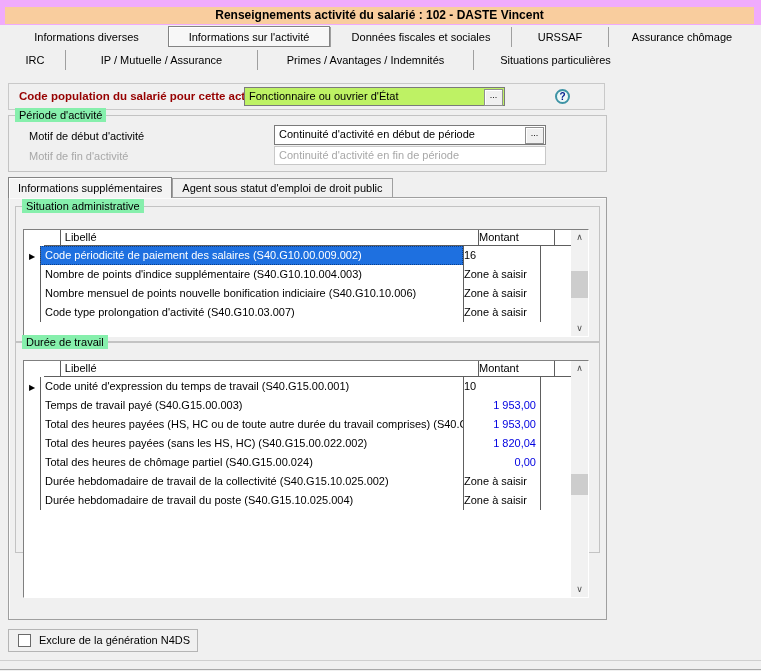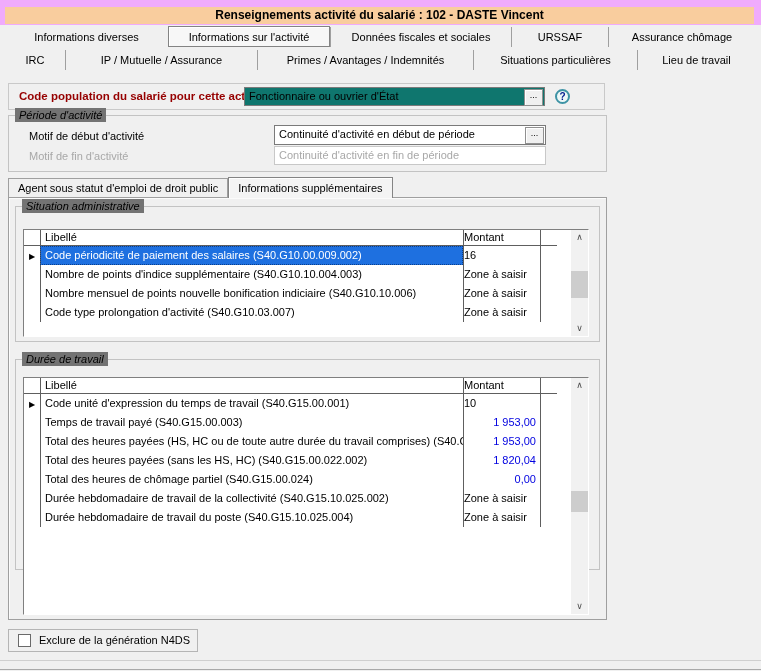--- a/index.html
+++ b/index.html
@@ -14,59 +14,59 @@
   .tabs1{top:27px}.tabs2{top:50px}
   .tab{box-sizing:border-box;line-height:20px;text-align:center;overflow:hidden;white-space:nowrap;}
   .tab + .tab{border-left:1px solid #9F9F9F;}
   .t1a{width:162px}.t1b{width:163px}.t1c{width:181px}.t1d{width:97px}.t1e{width:147px}
   .t2a{width:60px}.t2b{width:192px}.t2c{width:216px}.t2d{width:164px}.t2e{width:118px}
   .tab.active{background:#F7F7F7;border:1px solid #838383;box-shadow:inset 1px 1px 0 #FFF;
               height:21px;margin-top:-1px;line-height:21px;}
 
   .cpbox{position:absolute;left:8px;top:83px;width:597px;height:27px;border:1px solid #C9C9C9;box-sizing:border-box;}
   .cplabel{position:absolute;left:10px;top:0;line-height:25px;font-weight:bold;color:#960000;font-size:11.5px;}
-  .combo{position:absolute;left:235px;top:3px;width:301px;height:19px;border:1px solid #7A7A7A;background:#0f766e;box-sizing:border-box;}
+  .combo{position:absolute;left:235px;top:3px;width:261px;height:19px;border:1px solid #7A7A7A;background:#bef264;box-sizing:border-box;}
   .combo-text{position:absolute;left:4px;top:0;line-height:17px;white-space:nowrap;}
   .browse{position:absolute;right:1px;top:1px;width:17px;height:15px;background:#F0F0F0;
           border:1px solid #909090;box-shadow:inset 1px 1px 0 #FFF;font-size:9px;line-height:10px;
           text-align:center;font-family:"Liberation Sans",sans-serif;}
   .help{position:absolute;left:546px;top:5px;width:15px;height:15px;border-radius:50%;
         border:2px solid #3E93A5;color:#001A8C;background:#EDF7F7;font-weight:bold;
         text-align:center;line-height:12px;font-size:10px;box-sizing:border-box;}
 
   .groupbox{position:absolute;box-sizing:border-box;border:1px solid #C3C3C3;}
-  .gb-label{position:absolute;top:-8px;left:6px;background:#737373;padding:0 4px;line-height:14px;white-space:nowrap;font-style:italic;}
+  .gb-label{position:absolute;top:-8px;left:6px;background:#86efac;padding:0 4px;line-height:14px;white-space:nowrap;}
 
   .periode{left:8px;top:115px;width:599px;height:57px;}
   .fld-label{position:absolute;left:20px;white-space:nowrap;}
   .fld-label.l1{top:10px;line-height:20px;}
   .fld-label.l2{top:31px;line-height:19px;color:#A8A8A8;}
   .fld{position:absolute;left:265px;box-sizing:border-box;background:#FFF;}
   .fld1{top:9px;width:272px;height:20px;border:1px solid #7A7A7A;}
   .fld2{top:30px;width:272px;height:19px;border:1px solid #C8C8C8;color:#A8A8A8;padding-left:48px;}
   .fld-text{position:absolute;left:4px;top:0;line-height:17px;white-space:nowrap;}
 
   .subtabs{position:absolute;left:8px;top:177px;height:21px;display:flex;align-items:flex-end;}
   .subtab{box-sizing:border-box;height:20px;line-height:19px;padding:0 9px;background:#F0F0F0;
           border:1px solid #9F9F9F;border-bottom:none;white-space:nowrap;}
   .subtab.active{height:21px;line-height:20px;background:#F4F4F4;border:1px solid #848484;border-bottom:none;
                  position:relative;z-index:3;box-shadow:inset 1px 1px 0 #FFF;}
 
   .panel{position:absolute;left:8px;top:197px;width:599px;height:423px;box-sizing:border-box;
          border:1px solid #9F9F9F;background:#F0F0F0;box-shadow:inset 1px 1px 0 #FBFBFB;}
   .g-sit{left:6px;top:8px;width:585px;height:136px;}
-  .g-dur{left:6px;top:161px;width:585px;height:211px;}
+  .g-dur{left:6px;top:144px;width:585px;height:211px;}
 
   .tframe{position:absolute;left:7px;box-sizing:border-box;background:#FFF;display:flex;
           border:1px solid;border-color:#7F7F7F #FFFFFF #FFFFFF #7F7F7F;}
   .g-sit .tframe{top:22px;width:566px;height:108px;}
   .g-dur .tframe{top:17px;width:566px;height:238px;}
 
   .tgrid{width:547px;display:flex;flex-direction:column;background:#FFF;}
-  .thead{display:flex;height:16px;line-height:15px;}
+  .thead{display:flex;height:16px;line-height:15px;margin-left:20px;}
   .trow{display:flex;height:19px;line-height:19px;}
   .c-mark{width:16px;box-sizing:border-box;text-align:center;}
   .c-lib{width:423px;box-sizing:border-box;border-left:1px solid #5E5E5E;padding-left:4px;overflow:hidden;white-space:nowrap;}
   .c-mon{width:77px;box-sizing:border-box;border-left:1px solid #5E5E5E;padding-left:0;overflow:hidden;white-space:nowrap;}
   .c-nar{width:17px;box-sizing:border-box;border-left:1px solid #5E5E5E;}
   .thead .c-mark,.thead .c-lib,.thead .c-mon,.thead .c-nar{border-bottom:1px solid #5E5E5E;}
   .c-mon.num{color:#0000E0;text-align:right;padding-right:4px;padding-left:7px;}
   .sel .c-lib{background:#1E70E0;color:#FFF;outline:1px dotted #0B3F8C;outline-offset:-1px;}
   .marker-icon{font-size:8px;}
   .tfill{flex:1;background:#FFF;}
@@ -101,21 +101,20 @@
     <div class="tab t1a active">Informations sur l'activité</div>
     <div class="tab t1c">Données fiscales et sociales</div>
     <div class="tab t1d">URSSAF</div>
     <div class="tab t1e">Assurance chômage</div>
   </div>
   <div class="tabs tabs2">
     <div class="tab t2a">IRC</div>
     <div class="tab t2b">IP / Mutuelle / Assurance</div>
     <div class="tab t2c">Primes / Avantages / Indemnités</div>
     <div class="tab t2d">Situations particulières</div>
-    <div class="tab t2e">Lieu de travail</div>
   </div>
 
   <div class="cpbox">
     <span class="cplabel">Code population du salarié pour cette activité</span>
     <div class="combo">
       <span class="combo-text">Fonctionnaire ou ouvrier d'État</span>
       <span class="browse">...</span>
     </div>
     <div class="help">?</div>
   </div>
@@ -127,22 +126,22 @@
       <span class="fld-text">Continuité d'activité en début de période</span>
       <span class="browse">...</span>
     </div>
     <span class="fld-label l2">Motif de fin d'activité</span>
     <div class="fld fld2">
       <span class="fld-text">Continuité d'activité en fin de période</span>
     </div>
   </div>
 
   <div class="subtabs">
+    <div class="subtab active">Informations supplémentaires</div>
     <div class="subtab">Agent sous statut d'emploi de droit public</div>
-    <div class="subtab active">Informations supplémentaires</div>
   </div>
 
   <div class="panel">
 
     <div class="groupbox g-sit">
       <span class="gb-label">Situation administrative</span>
       <div class="tframe">
         <div class="tgrid">
           <div class="thead">
             <div class="c-mark"></div>

